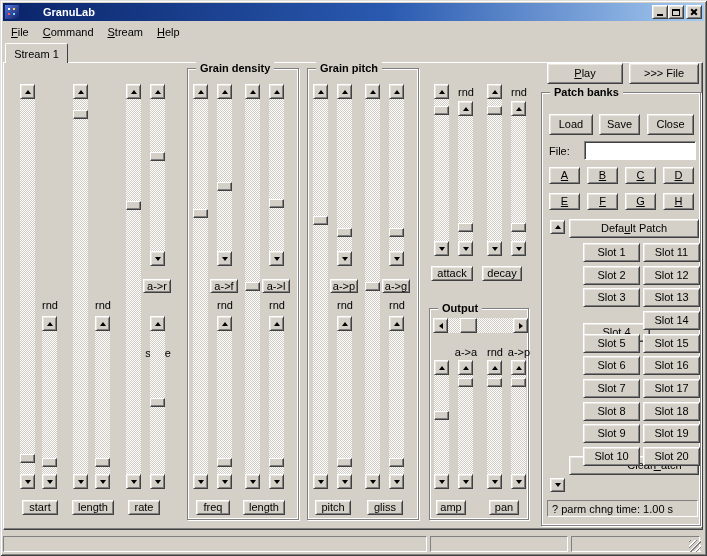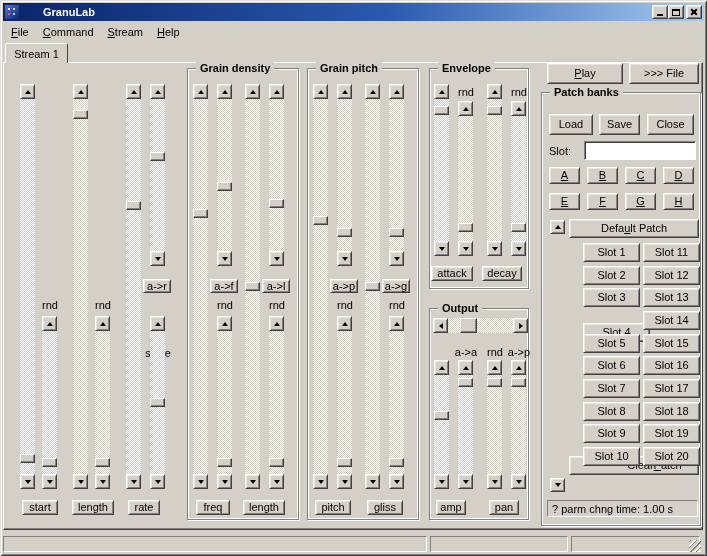--- a/index.html
+++ b/index.html
@@ -88,34 +88,31 @@
     <span>Stream 1</span>
   </div>
 
 <div id="layer">
   <div class="group g-gp">
       <span class="legend">Grain pitch</span>
     </div>
   <div class="group g-gd">
       <span class="legend">Grain density</span>
     </div>
-  <div class="group g-env">
-      <span class="legend">Envelope</span>
-    </div>
   <div class="group g-out">
       <span class="legend">Output</span>
     </div>
   <div class="group g-patch">
       <span class="legend">Patch banks</span>
     </div>
 
   <div class="btn abs btn-load">Load</div>
   <div class="btn abs btn-save">Save</div>
   <div class="btn abs btn-closep">Close</div>
-  <span class="abs bank-label">Slot:</span>
+  <span class="abs bank-label">File:</span>
   <input class="abs bank-input" value="" style="">
   <div class="abs parm-panel">? parm chng time: 1.00 s</div>
 <div class="btn" style="position: absolute; left: 547px; top: 63px; width: 76px; height: 21px;"><u>P</u>lay</div>
     <div class="btn" style="position: absolute; left: 629px; top: 63px; width: 70px; height: 21px;">&gt;&gt;&gt; File</div>
     <div class="sbtn" style="position: absolute; left: 20px; top: 84px; width: 15px; height: 15px;">
       <i class="tri t-up"></i>
     </div>
     <div class="sbtn" style="position: absolute; left: 20px; top: 474px; width: 15px; height: 15px;">
       <i class="tri t-down"></i>
     </div>

